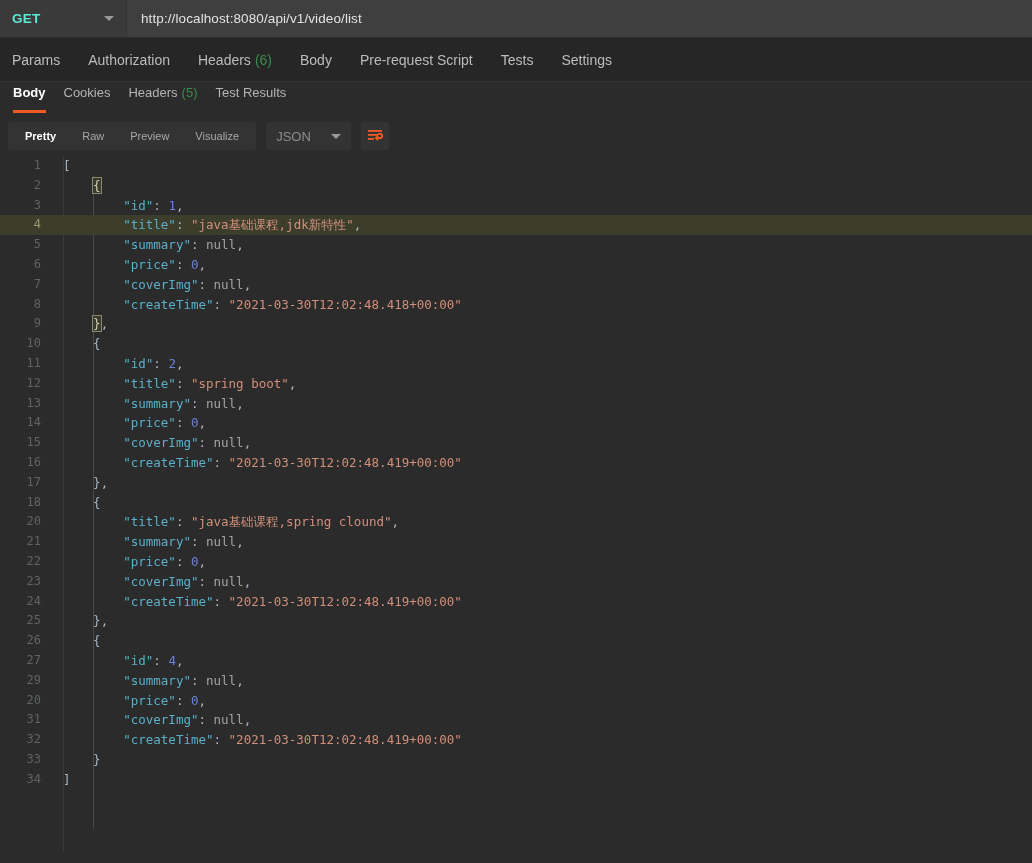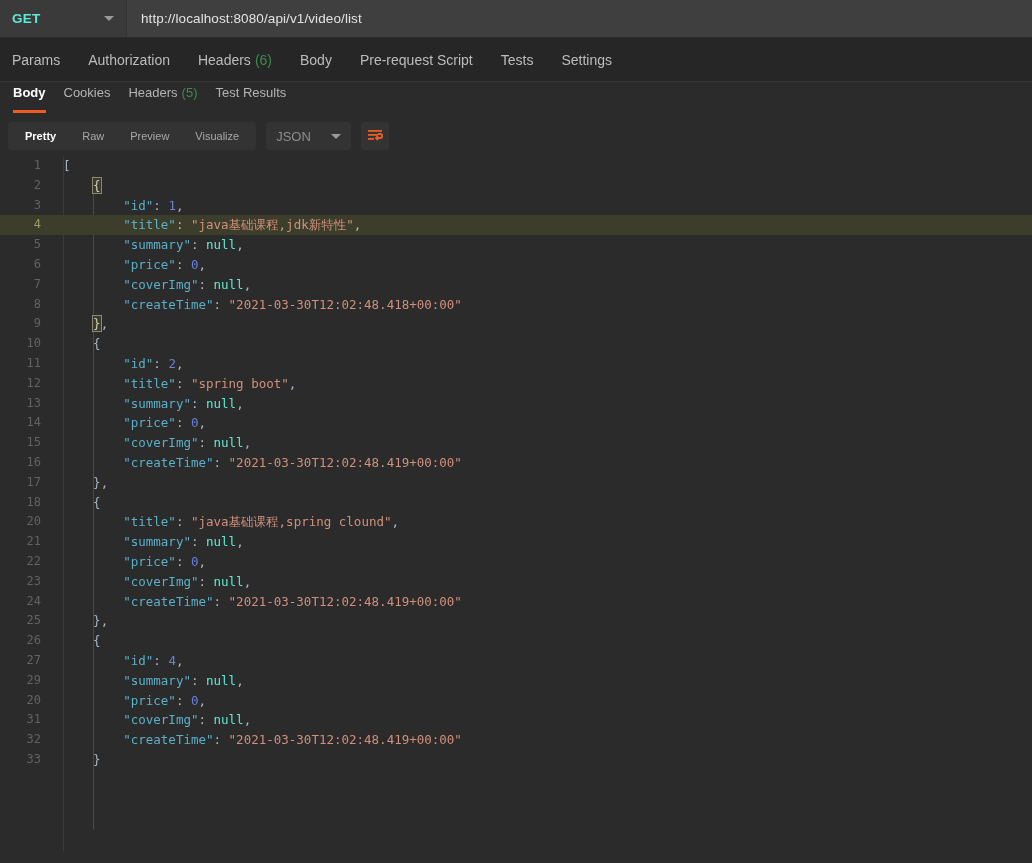--- a/index.html
+++ b/index.html
@@ -201,21 +201,21 @@
     width: 1px;
     background: #4a4a48;
     pointer-events: none;
   }
   .code-text { padding-left: 11px; }
 
   .tok-punc   { color: #a9b7c6; }
   .tok-key    { color: #5ab0c9; }
   .tok-str    { color: #d1907b; }
   .tok-num    { color: #6a82d8; }
-  .tok-null   { color: #5eead4; }
+  .tok-null   { color: #a3a3a3; }
   .tok-brace-match {
     color: #d1d1b0;
     outline: 1px solid #8a8a6a;
     background: #3a3a32;
   }
 </style>
 </head>
 <body>
 
 <div class="url-bar">
@@ -295,14 +295,15 @@
       <div class="code-line"><div class="gutter">23</div><div class="code-text"><span class="tok-punc">        </span><span class="tok-key">"coverImg"</span><span class="tok-punc">: </span><span class="tok-null">null</span><span class="tok-punc">,</span></div></div>
       <div class="code-line"><div class="gutter">24</div><div class="code-text"><span class="tok-punc">        </span><span class="tok-key">"createTime"</span><span class="tok-punc">: </span><span class="tok-str">"2021-03-30T12:02:48.419+00:00"</span></div></div>
       <div class="code-line"><div class="gutter">25</div><div class="code-text"><span class="tok-punc">    },</span></div></div>
       <div class="code-line"><div class="gutter">26</div><div class="code-text"><span class="tok-punc">    {</span></div></div>
       <div class="code-line"><div class="gutter">27</div><div class="code-text"><span class="tok-punc">        </span><span class="tok-key">"id"</span><span class="tok-punc">: </span><span class="tok-num">4</span><span class="tok-punc">,</span></div></div>
       <div class="code-line"><div class="gutter">29</div><div class="code-text"><span class="tok-punc">        </span><span class="tok-key">"summary"</span><span class="tok-punc">: </span><span class="tok-null">null</span><span class="tok-punc">,</span></div></div>
       <div class="code-line"><div class="gutter">20</div><div class="code-text"><span class="tok-punc">        </span><span class="tok-key">"price"</span><span class="tok-punc">: </span><span class="tok-num">0</span><span class="tok-punc">,</span></div></div>
       <div class="code-line"><div class="gutter">31</div><div class="code-text"><span class="tok-punc">        </span><span class="tok-key">"coverImg"</span><span class="tok-punc">: </span><span class="tok-null">null</span><span class="tok-punc">,</span></div></div>
       <div class="code-line"><div class="gutter">32</div><div class="code-text"><span class="tok-punc">        </span><span class="tok-key">"createTime"</span><span class="tok-punc">: </span><span class="tok-str">"2021-03-30T12:02:48.419+00:00"</span></div></div>
       <div class="code-line"><div class="gutter">33</div><div class="code-text"><span class="tok-punc">    }</span></div></div>
+      <div class="code-line"><div class="gutter">34</div><div class="code-text"><span class="tok-punc">]</span></div></div>
     </div>
 </div>
 
 </body></html>

